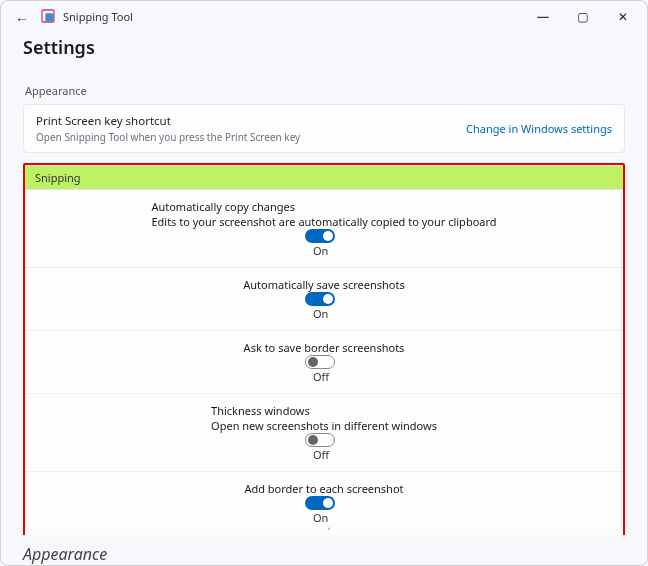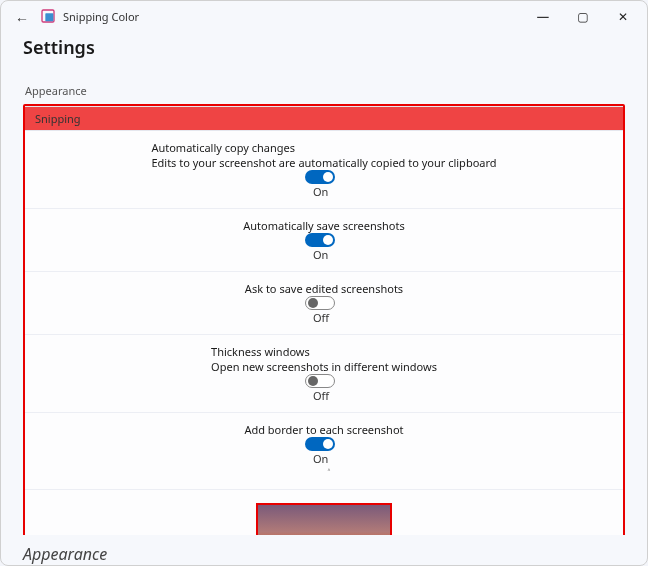--- a/index.html
+++ b/index.html
@@ -55,21 +55,21 @@
   .card .row-title { font-size: 11.5px; color: #222; }
   .card .row-sub { font-size: 10px; color: #6b7280; margin-top: 2px; }
   .link { color: #0067c0; font-size: 11px; }
   
   .highlight {
     border: 2px solid #e80000;
     border-radius: 2px;
     padding-bottom: 2px;
   }
   .sub-header {
-    background: #ef4444;
+    background: #bef264;
     border-top: 1px solid #e5e7ee;
     border-bottom: 1px solid #e5e7ee;
     padding: 4px 10px;
     font-size: 11px; color: #333;
   }
   .row {
     background: #fdfdfe;
     border-bottom: 1px solid #eceef4;
     padding: 9px 12px;
     display: flex; align-items: center; flex-direction: column;
@@ -144,32 +144,39 @@
 <div class="window">
 
   <div class="titlebar">
     <div class="back">←</div>
     <span class="app-icon">
       <svg class="snip-svg" viewBox="0 0 24 24">
           <rect x="3" y="3" width="18" height="18" rx="2" fill="none" stroke="#d03a7a" stroke-width="2"></rect>
           <rect x="8" y="8" width="12" height="12" rx="1" fill="#3a8ed0"></rect>
         </svg>
     </span>
-    <span class="title">Snipping Color</span>
+    <span class="title">Snipping Tool</span>
     <div class="spacer"></div>
     <div class="wbtn min">─</div>
     <div class="wbtn">▢</div>
     <div class="wbtn">✕</div>
   </div>
 
   <div class="content">
     <div class="page-title">Settings</div>
 
     <div class="section-label">Appearance</div>
 
+    <div class="card">
+      <div class="left">
+        <div class="row-title">Print Screen key shortcut</div>
+        <div class="row-sub">Open Snipping Tool when you press the Print Screen key</div>
+      </div>
+      <span class="link">Change in Windows settings</span>
+    </div>
 
     <div class="highlight">
 
       <div class="sub-header">Snipping</div>
 
       <div class="row">
         <div class="left">
           <div class="row-title">Automatically copy changes</div>
           <div class="row-sub">Edits to your screenshot are automatically copied to your clipboard</div>
         </div>
@@ -182,21 +189,21 @@
         <div class="left">
           <div class="row-title">Automatically save screenshots</div>
         </div>
         <span class="toggle on"></span>
         <span class="state">On</span>
         <span class="chev"></span>
       </div>
 
       <div class="row">
         <div class="left">
-          <div class="row-title">Ask to save edited screenshots</div>
+          <div class="row-title">Ask to save border screenshots</div>
         </div>
         <span class="toggle off"></span>
         <span class="state">Off</span>
         <span class="chev"></span>
       </div>
 
       <div class="row">
         <div class="left">
           <div class="row-title">Thickness windows</div>
           <div class="row-sub">Open new screenshots in different windows</div>

